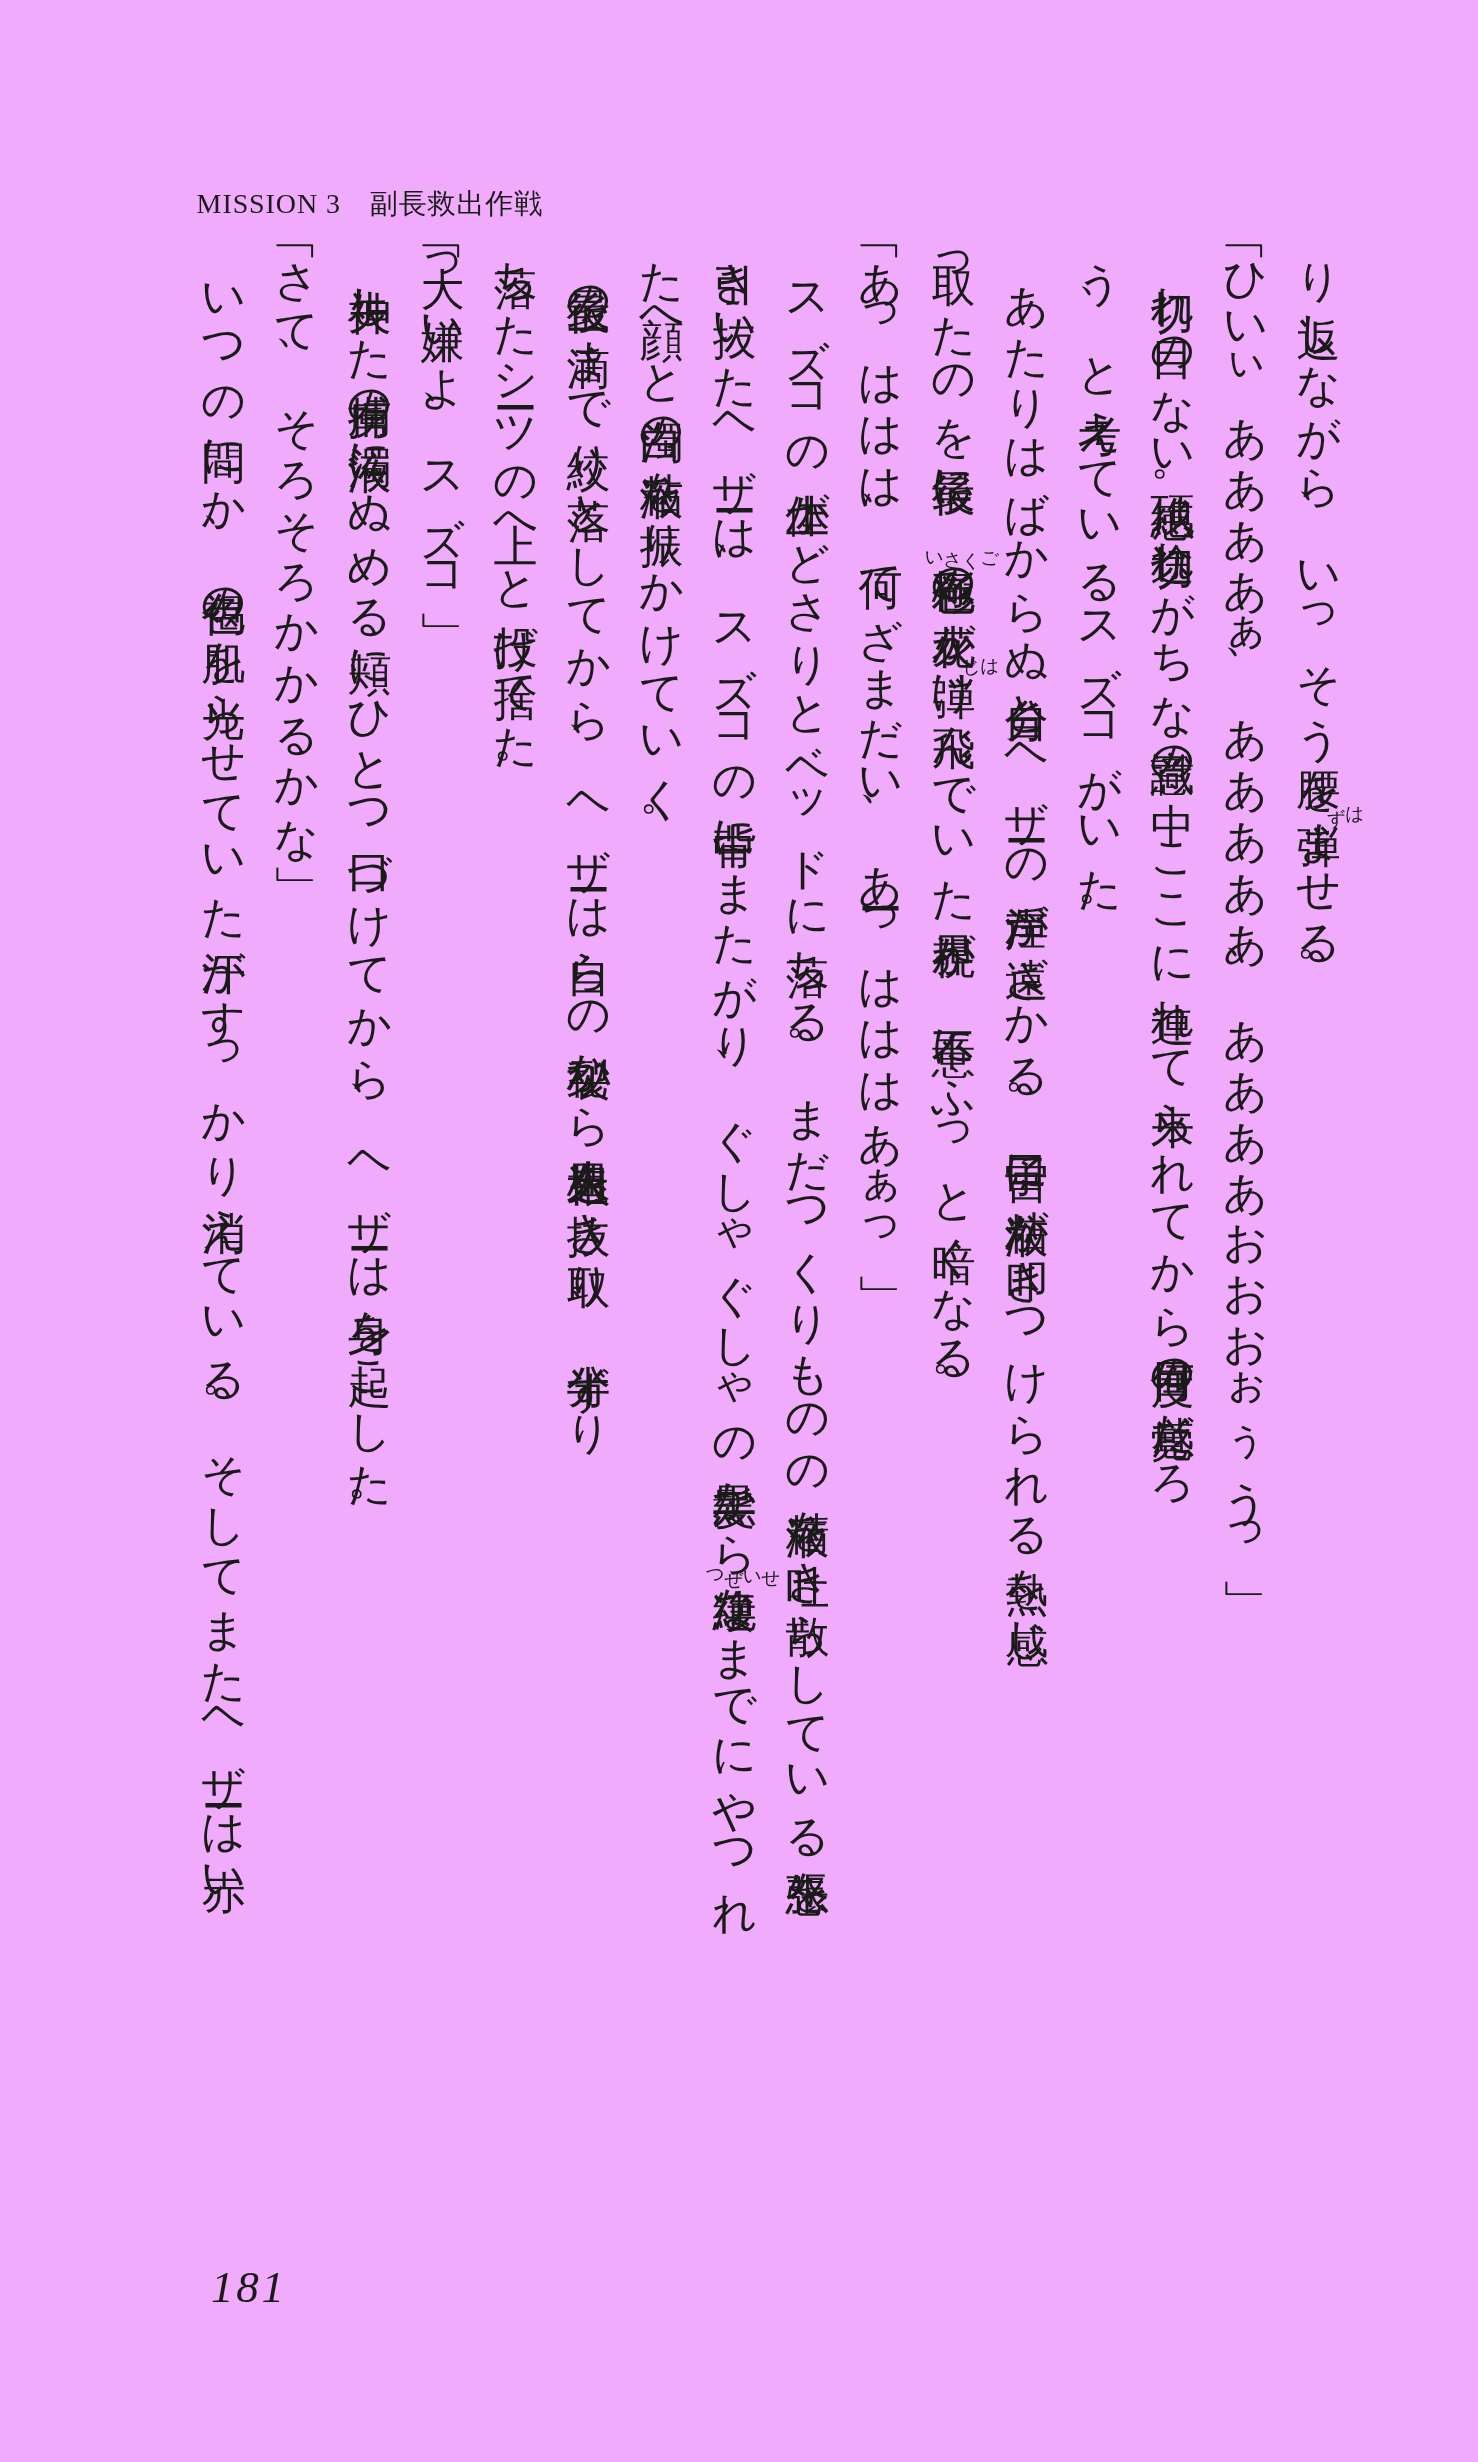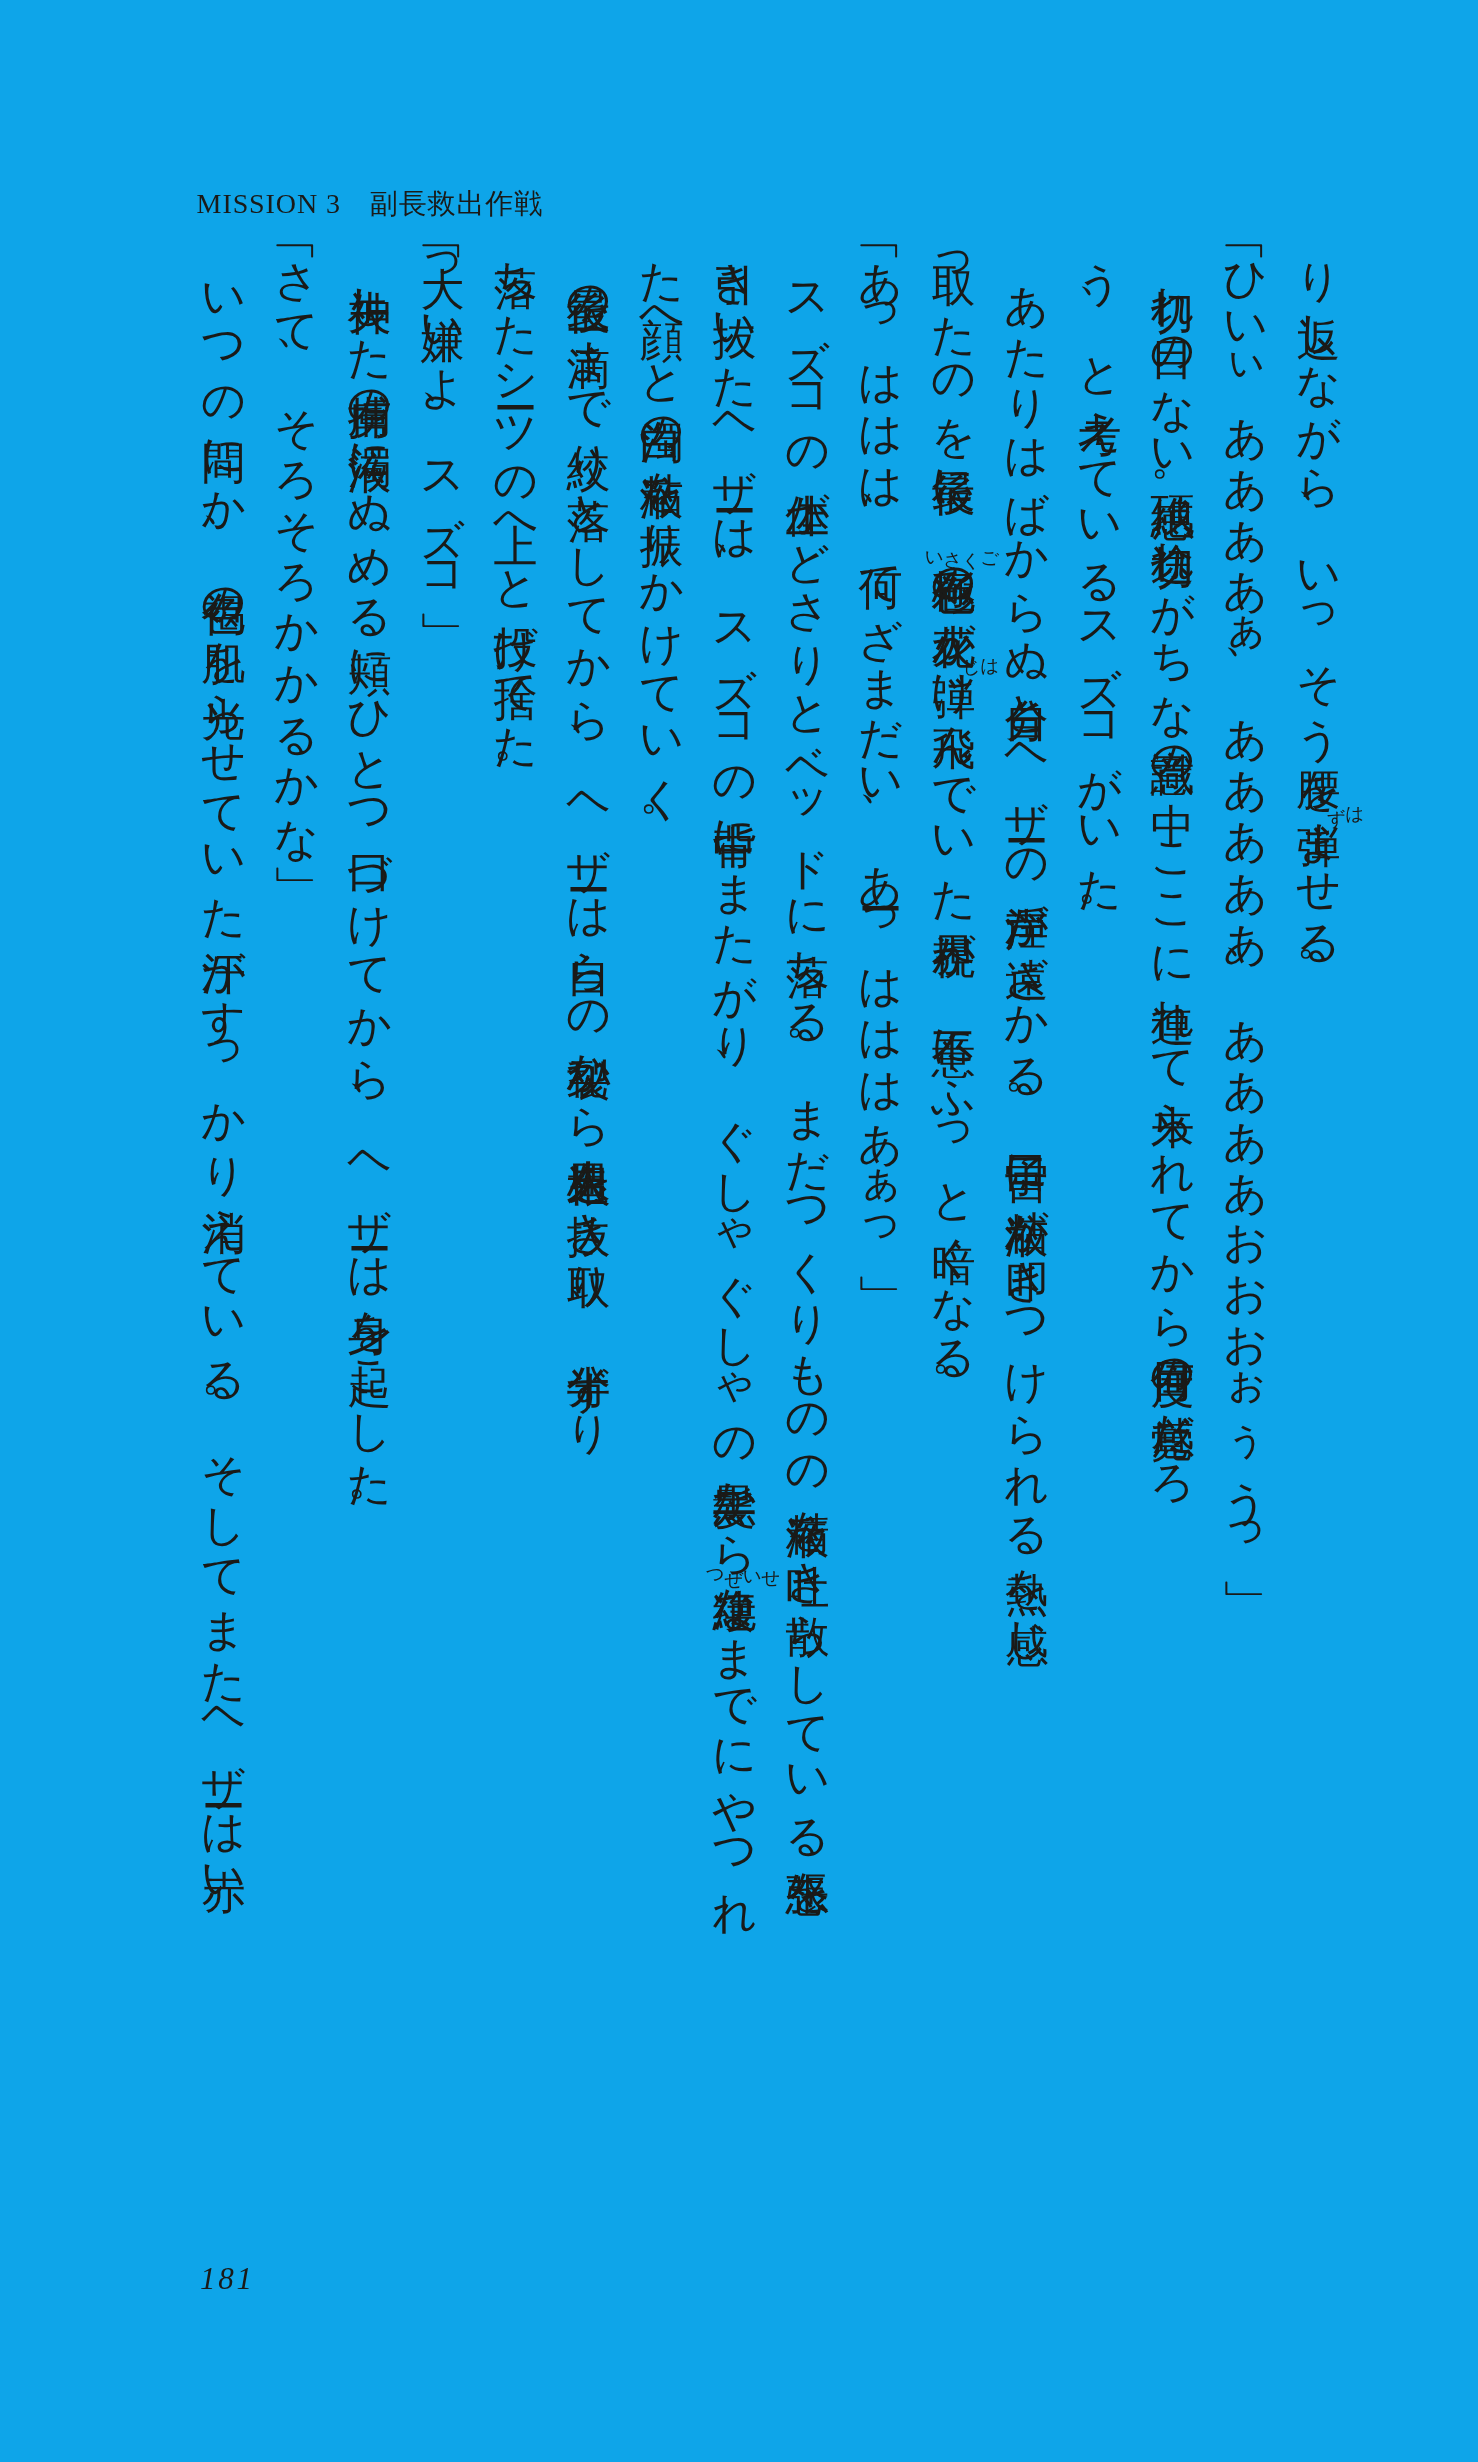--- a/index.html
+++ b/index.html
@@ -1,20 +1,20 @@
 <!DOCTYPE html>
 <html style="font-size:15px"><head>
 <meta charset="utf-8">
 <style>
   html,body{margin:0;padding:0;background:#e8e8e4;}
   .page{
     position:relative;
     width:1479px;height:2462px;
     margin:0 auto;
-    background:#0ea5e9;
+    background:#f0abfc;
     color:#1a1a18;
     font-family:"Liberation Serif","DejaVu Serif",serif;
     overflow:hidden;
   }
   .running-header{
     position:absolute;
     left:165px;top:153px;
     font-size:28px;
     letter-spacing:0.9px;
     white-space:pre;
@@ -38,22 +38,22 @@
   .rt{
     position:absolute;
     top:3.7px;left:100%;
     width:20.3px;
     font-size:18.5px;
     letter-spacing:0.9px;
     line-height:1;
   }
   .page-number{
     position:absolute;
-    left:200px;top:2261px;
-    font-size:31px;
+    left:211px;top:2261px;
+    font-size:45px;
     font-style:italic;
     letter-spacing:2.8px;
   }
 </style>
 </head>
 <body>
 
 <div class="page">
   <div class="running-header">
     <span>MISSION 3　副長救出作戦</span>

